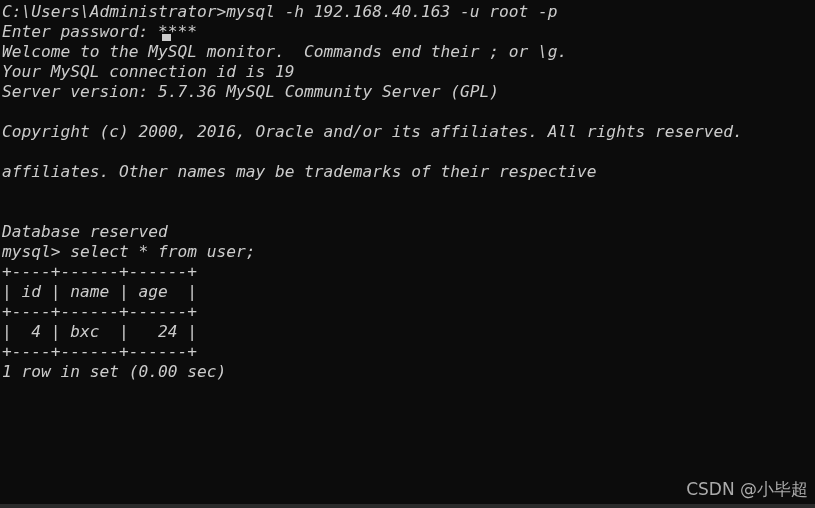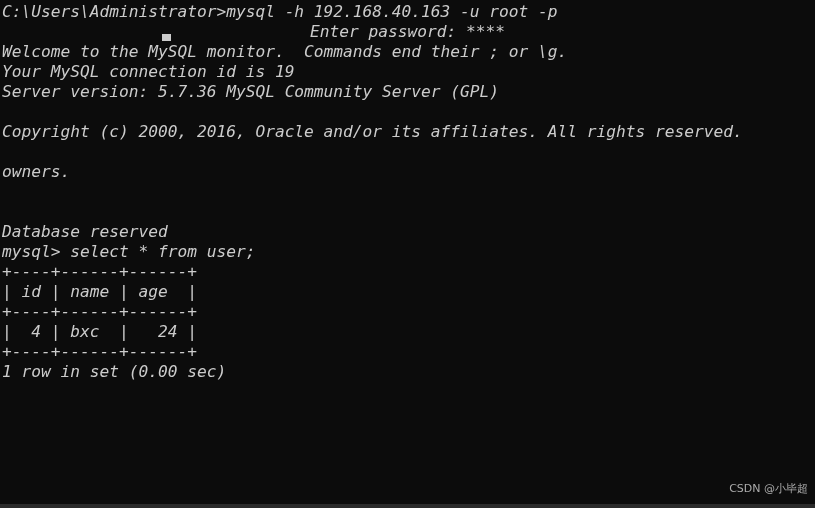--- a/index.html
+++ b/index.html
@@ -48,38 +48,37 @@
   }
 
   .console-line.blank {
     color: transparent;
   }
 
   
   #password-line-wrap {
     position: relative;
     height: 20px;
-    text-align: center;
   }
 
   #cursor-block {
     position: absolute;
     left: 160px;
     top: 12px;
     width: 9px;
     height: 7px;
     background: #cccccc;
   }
 
   #watermark {
     position: absolute;
     right: 7px;
     bottom: 9px;
     color: #b9b9b9;
-    font-size: 11px;
+    font-size: 17px;
     line-height: 20px;
     font-family: "DejaVu Sans", "Liberation Sans", sans-serif;
     white-space: pre;
     opacity: 0.92;
   }
 
   #bottom-strip {
     position: absolute;
     left: 0;
     bottom: 0;
@@ -102,21 +101,21 @@
         <span class="console-line">Enter password: ****</span>
         <div id="cursor-block"></div>
       </div>
 
       <span class="console-line">Welcome to the MySQL monitor.  Commands end their ; or \g.</span>
       <span class="console-line">Your MySQL connection id is 19</span>
       <span class="console-line">Server version: 5.7.36 MySQL Community Server (GPL)</span>
       <span class="console-line blank"></span>
       <span class="console-line">Copyright (c) 2000, 2016, Oracle and/or its affiliates. All rights reserved.</span>
       <span class="console-line blank"></span>
-      <span class="console-line">owners.</span>
+      <span class="console-line">affiliates. Other names may be trademarks of their respective</span>
       <span class="console-line blank"></span>
       <span class="console-line blank"></span>
       <span class="console-line">Database reserved</span>
       <span class="console-line">mysql&gt; select * from user;</span>
       <span class="console-line">+----+------+------+</span>
       <span class="console-line">| id | name | age  |</span>
       <span class="console-line">+----+------+------+</span>
       <span class="console-line">|  4 | bxc  |   24 |</span>
       <span class="console-line">+----+------+------+</span>
       <span class="console-line">1 row in set (0.00 sec)</span>

